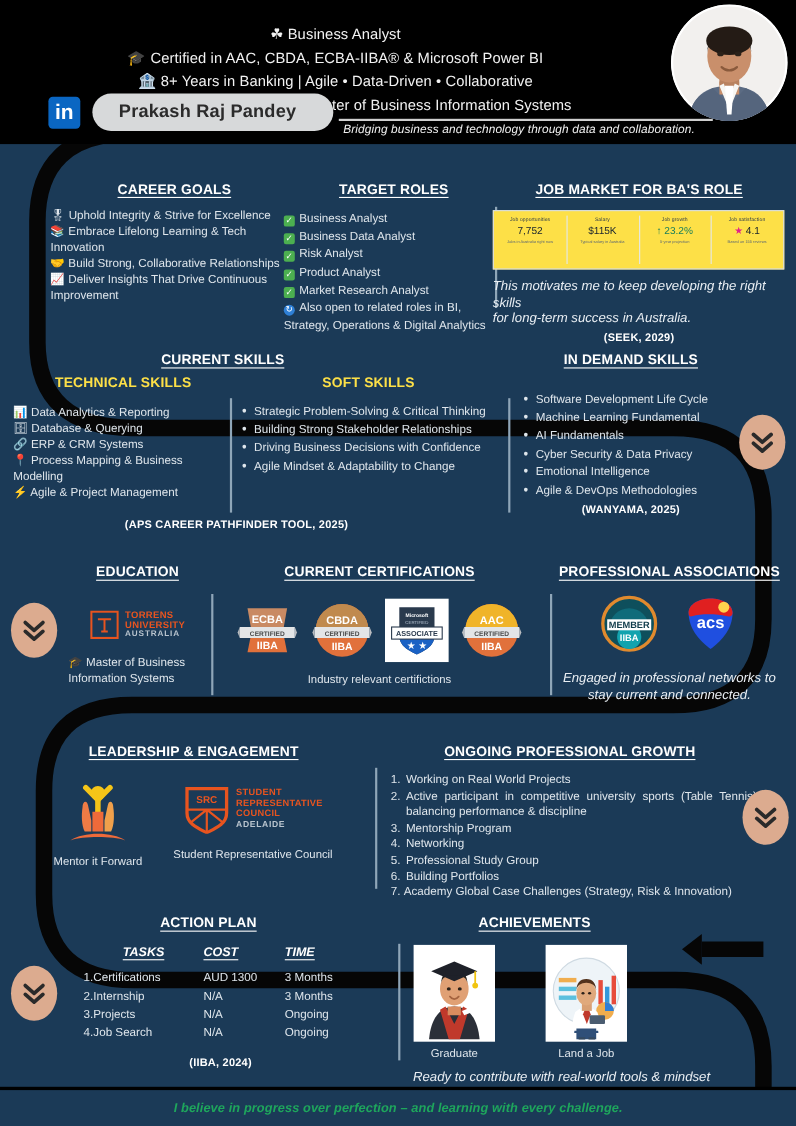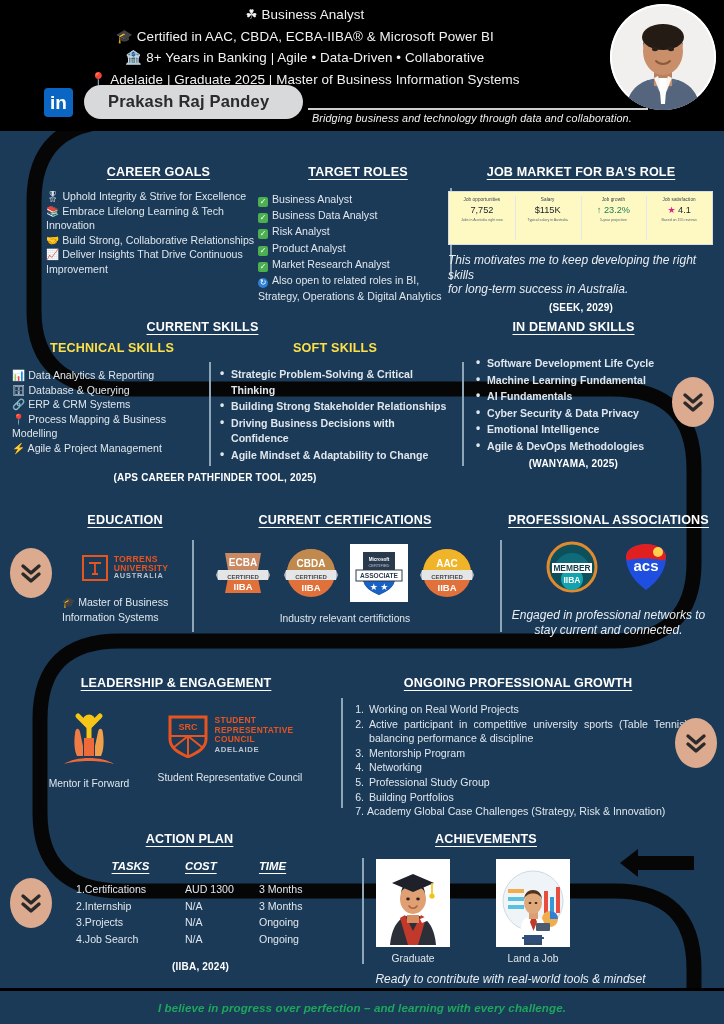--- a/index.html
+++ b/index.html
@@ -7,21 +7,21 @@
     width: 724px; height: 1024px;
     background: #1b3a57;
     font-family: "Liberation Sans", sans-serif;
     overflow: hidden;
   }
   #page { position: relative; width: 724px; height: 1024px; background: #1b3a57; }
 
   
   .header { position: relative; height: 131px; background: #000; }
   .header-lines {
-    position: absolute; left: 0; top: 4px; width: 610px;
+    position: absolute; left: 0; top: 20px; width: 610px;
     text-align: center; color: #f2f2f2;
     font-size: 13.4px; line-height: 21.5px; letter-spacing: .1px;
   }
   .header-lines .hl { white-space: nowrap; }
   .linkedin-row { position: absolute; left: 44px; top: 85px; display: flex; align-items: center; }
   .li-badge {
     width: 29px; height: 29px; background: #0a66c2; border-radius: 4px;
     color: #fff; font-weight: bold; font-size: 19px; line-height: 29px;
     text-align: center; font-family: "Liberation Sans", sans-serif;
   }
@@ -57,35 +57,35 @@
   .sec-title {
     text-align: center; color: #fff; font-weight: bold; font-size: 12.6px;
     letter-spacing: .15px; text-decoration: underline; text-underline-offset: 3px;
   }
   .sub-title {
     text-align: center; color: #fde047; font-weight: bold; 
     font-size: 12.6px; letter-spacing: .2px;
   }
   .txt { color: #dfe6ec; font-size: 10.6px; line-height: 14.6px; }
   .emoji-list div { color: #dfe6ec; font-size: 10.6px; line-height: 14.6px; }
-  ul.dots { list-style: none; font-weight: bold; }
+  ul.dots { list-style: none; }
   ul.dots li {
     position: relative; padding-left: 13px; color: #dfe6ec;
     font-size: 10.6px; line-height: 15.5px; margin-bottom: 1px;
   }
   ul.dots li:before {
     content: "•"; position: absolute; left: 2px; top: -1px; font-size: 12px; color: #dfe6ec;
   }
   .vrule { position: absolute; width: 1.5px; background: #8fa6b8; }
   .cite { text-align: center; color: #fff; font-weight: bold; font-size: 10px; letter-spacing: .2px; }
   .note { color: #e9eef3; font-size: 12px; font-style: italic; line-height: 14.5px; }
 
   
   .stats-card {
-    background: #fef9c3; border: 1px solid #d7dde3; display: flex;
+    background: #fde047; border: 1px solid #d7dde3; display: flex;
     width: 265px; height: 54px; overflow: hidden;
   }
   .stat { flex: 1; text-align: center; padding: 5px 2px 0; position: relative; }
   .stat + .stat:before {
     content:""; position:absolute; left:0; top:4px; bottom:4px; width:1px; background:#e4e8ec;
   }
   .stat .lab { font-size: 4.6px; color: #2f3c48; letter-spacing: .1px; }
   .stat .val { font-size: 9.2px; color: #16222e; margin-top: 3px; font-weight: 500; }
   .stat .val .up { color: #1a7f5a; }
   .stat .sub { font-size: 3.6px; color: #5b6773; margin-top: 3px; line-height: 5px; }

